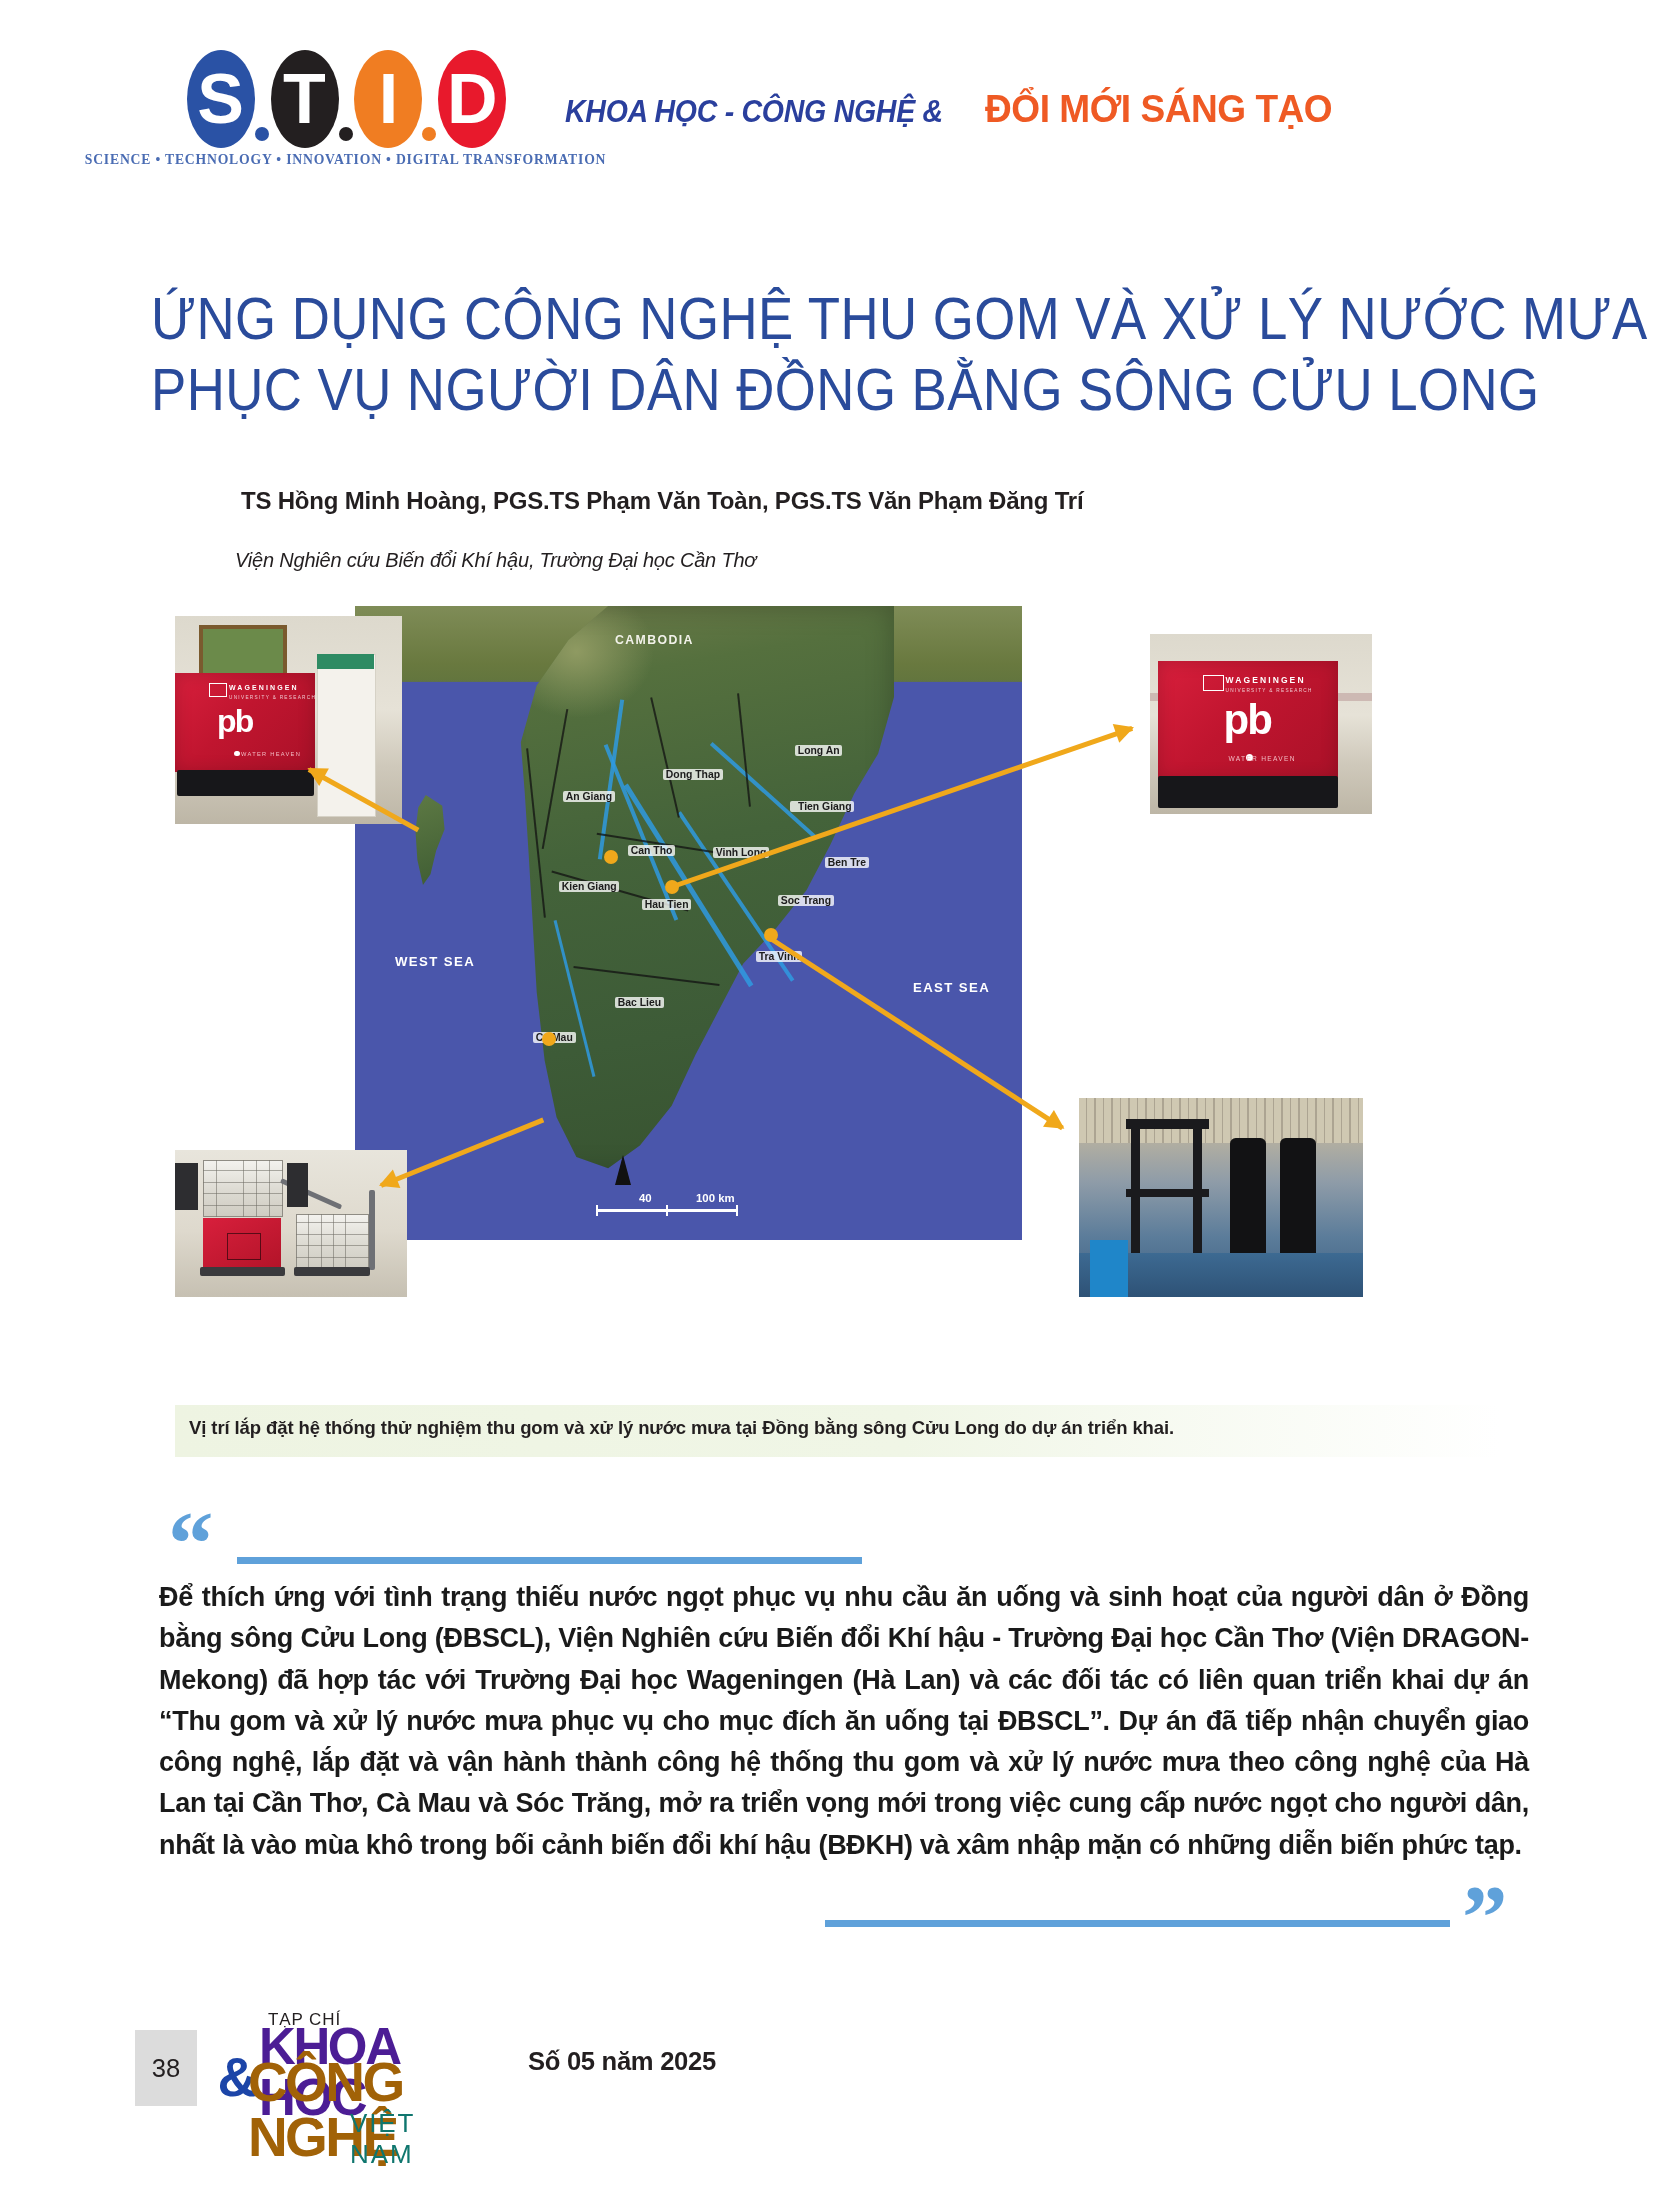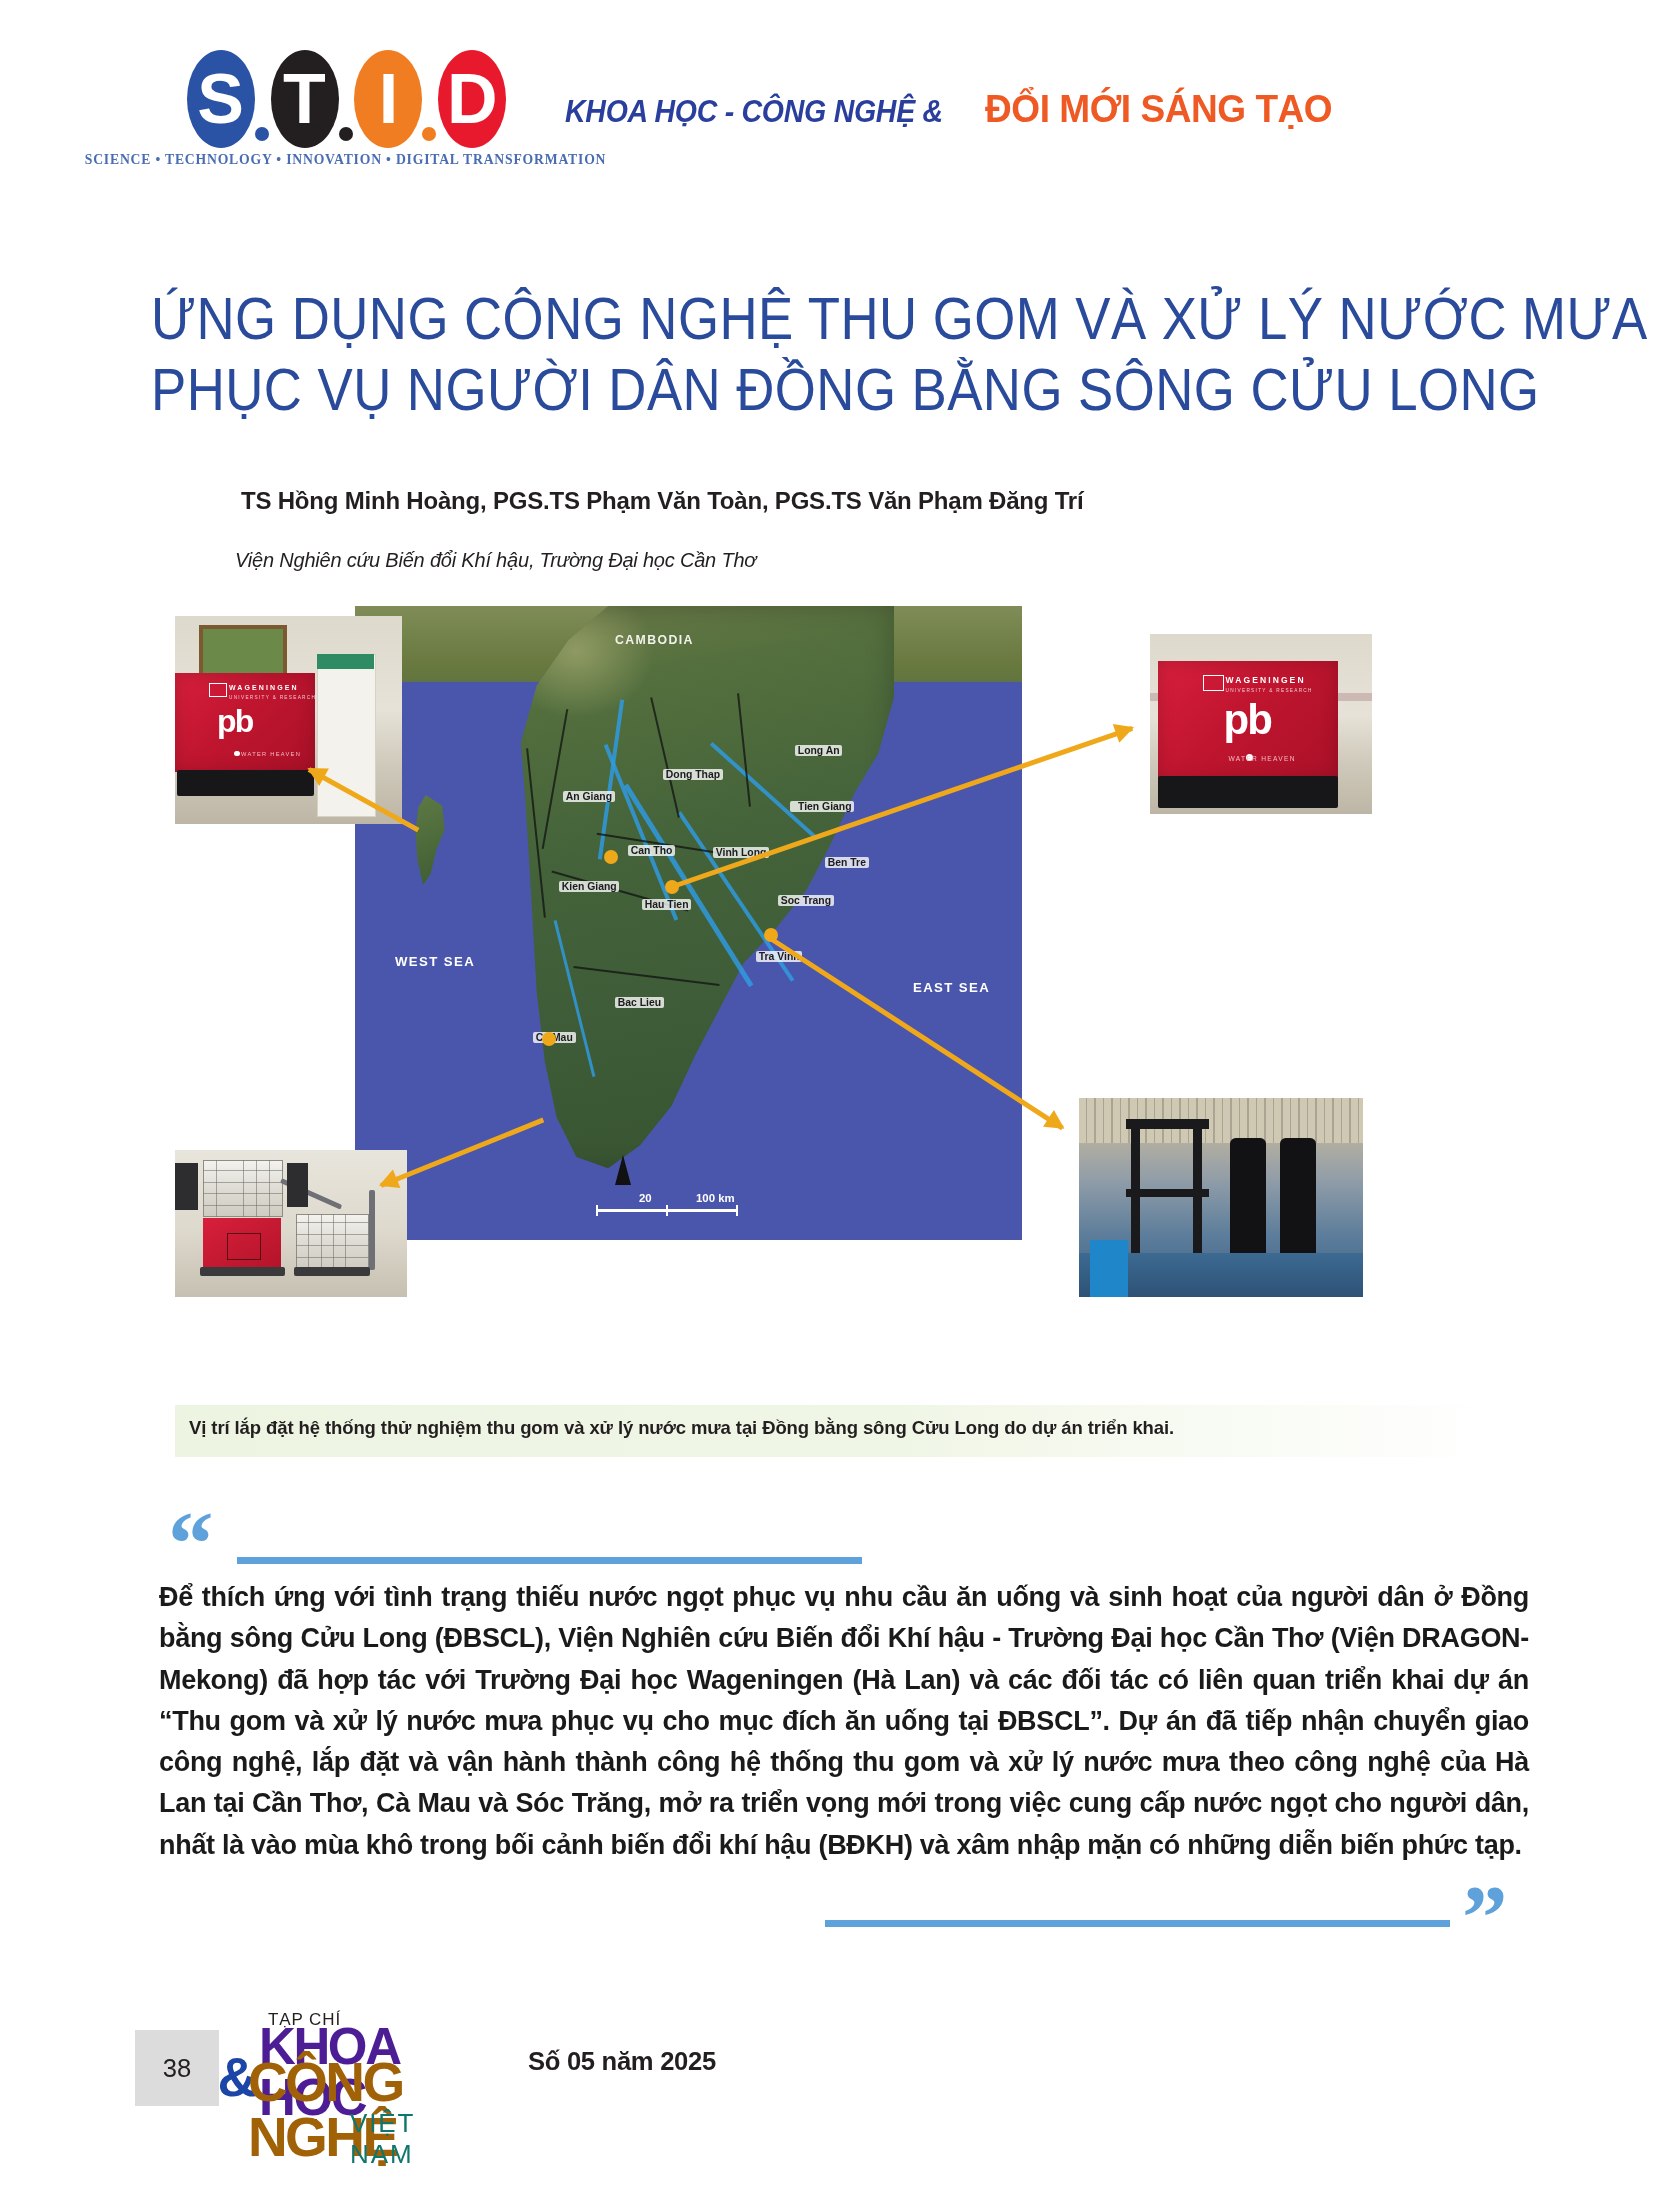--- a/index.html
+++ b/index.html
@@ -179,21 +179,21 @@
     font-family:"Liberation Serif", serif;
   }
   .lede{
     position:absolute;left:159px;top:1577px;width:1370px;
     font-size:27px;line-height:1.53;font-weight:bold;color:#1a1a1a;
     text-align:justify;letter-spacing:-0.3px;
   }
 
   
   .page-num{
-    position:absolute;left:135px;top:2030px;width:84px;height:76px;
+    position:absolute;left:135px;top:2030px;width:62px;height:76px;
     background:#dcdcdc;display:flex;align-items:center;justify-content:center;
     font-size:25.6px;color:#231f20;
   }
   .foot-logo{position:absolute;left:206px;top:2010px;width:274px;height:112px;}
   .fl-tapchi{
     position:absolute;left:62px;top:0px;font-size:17px;color:#231f20;
     letter-spacing:0.9px;font-family:"Liberation Sans", sans-serif;
   }
   .fl-khoahoc{
     position:absolute;left:53px;top:11.4px;font-size:51px;font-weight:bold;
@@ -298,21 +298,21 @@
       <div class="sea-label" style="left:260px;top:26.5px;color:#f2f2ea;font-size:12.3px;">CAMBODIA</div>
       <div class="sea-label" style="left:40px;top:348px;">WEST SEA</div>
       <div class="sea-label" style="left:558px;top:374px;">EAST SEA</div>
 
       <div class="north"></div>
       <div class="scalebar">
         <div class="scale-tick" style="left:0px;"></div>
         <div class="scale-tick" style="left:70px;"></div>
         <div class="scale-tick" style="left:140px;"></div>
       </div>
-      <div class="scale-txt" style="left:284px;">20</div>
+      <div class="scale-txt" style="left:284px;">40</div>
       <div class="scale-txt" style="left:341px;">100 km</div>
 
       <div class="dot" style="left:249px;top:244px;"></div>
       <div class="dot" style="left:310px;top:274px;"></div>
       <div class="dot" style="left:409px;top:322px;"></div>
       <div class="dot" style="left:187px;top:426px;"></div>
     </div>
 
     <div class="photo photo-tl">
       <div class="room-bg"></div>

